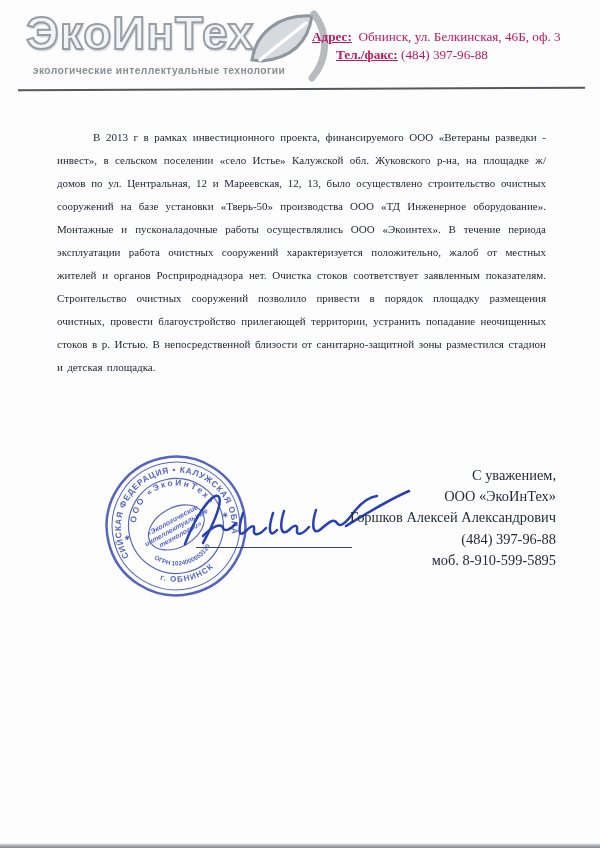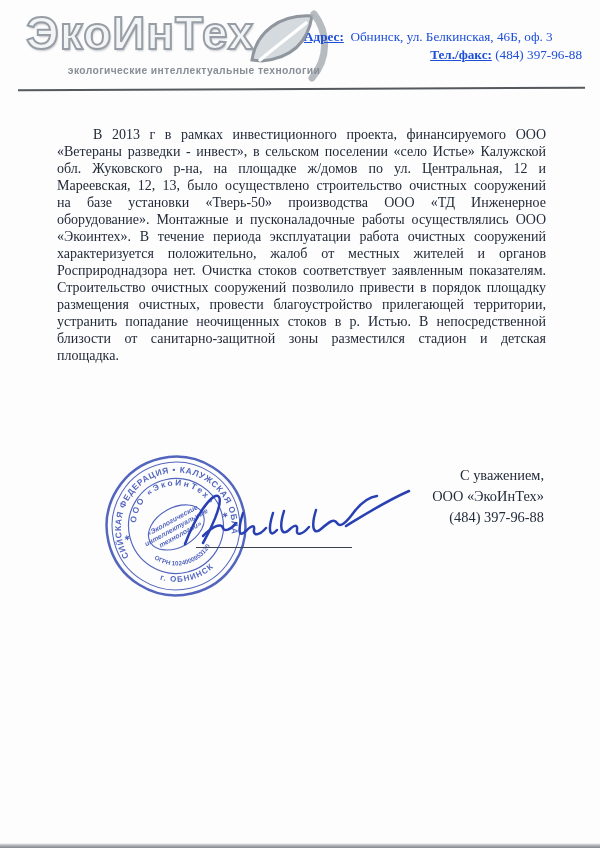--- a/index.html
+++ b/index.html
@@ -19,52 +19,52 @@
     color:#f2f4f6;
     -webkit-text-stroke:2px #979ea6;
     text-shadow:1px 2px 2px rgba(90,95,102,.35);
     white-space:nowrap;
   }
   .logo-leaf{position:absolute;left:222px;top:0px;}
   .logo-tagline{
     position:absolute;left:4px;top:57px;width:262px;
     font-family:"Liberation Sans", sans-serif;
     font-weight:700;font-size:10.3px;letter-spacing:.4px;
-    color:#878e95;text-align:center;white-space:nowrap;margin-left:35px;
+    color:#878e95;text-align:center;white-space:nowrap;
   }
   .contacts{
-    position:absolute;left:304px;top:28px;width:278px;
-    font-size:13.2px;line-height:18px;color:#1d4ed8;
+    position:absolute;left:312px;top:28px;width:278px;
+    font-size:13.2px;line-height:18px;color:#be185d;
   }
   .contacts .row{white-space:nowrap;}
-  .contacts .row.indent1{padding-left:24px;text-align:right;}
+  .contacts .row.indent1{padding-left:24px;}
   .contacts .lbl{font-weight:700;text-decoration:underline;}
   .head-rule{
     position:absolute;left:18px;top:88px;width:567px;height:0;
     border-top:2px solid #55585c;transform:rotate(-.25deg);
   }
   
   .letter-body{
     position:absolute;left:57px;top:126px;width:489px;
-    font-size:14px;line-height:17px;text-align:justify;
+    font-size:11px;line-height:23px;text-align:justify;
     color:#222a38;
   }
   .letter-body p{margin:0;text-indent:36px;word-spacing:1.5px;}
   
   .stamp{
     position:absolute;left:103px;top:453px;width:146px;height:146px;
     transform:rotate(-13deg);opacity:.88;
   }
   .autograph{position:absolute;left:178px;top:484px;width:238px;height:68px;}
   .sign-underline{
     position:absolute;left:196px;top:547px;width:156px;height:0;
     border-top:1.6px solid #3a4150;
   }
   .sign-block{
-    position:absolute;right:56px;top:465px;width:320px;
+    position:absolute;right:44px;top:465px;width:320px;
     text-align:right;font-size:14.4px;line-height:21.2px;color:#232b3a;
   }
   .sign-block .line{white-space:nowrap;}
   
   .scan-bottom{
     position:absolute;left:0;top:843px;width:600px;height:5px;
     background:linear-gradient(#ffffff, #b9bcc1 40%, #84888d);
   }
 </style>
 </head>
@@ -145,16 +145,18 @@
     <path d="M106 27 C 101 43 103 53 111 46 C 116 41 120 40 119 46 C 118 52 124 51 131 43"></path>
     <path d="M138 26 C 133 42 135 52 143 45 C 151 38 156 34 159 39 C 162 44 168 39 176 28 C 183 19 191 13 199 12"></path>
     <path d="M168 42 C 186 31 208 17 231 7"></path>
   </g>
 </svg>
 <div class="sign-underline"></div>
 
 <div class="sign-block">
   <div class="line">С уважением,</div>
   <div class="line">ООО «ЭкоИнТех»</div>
+  <div class="line">Горшков Алексей Александрович</div>
   <div class="line">(484) 397-96-88</div>
+  <div class="line">моб. 8-910-599-5895</div>
 </div>
 
 <div class="scan-bottom"></div>
 
 </body></html>

